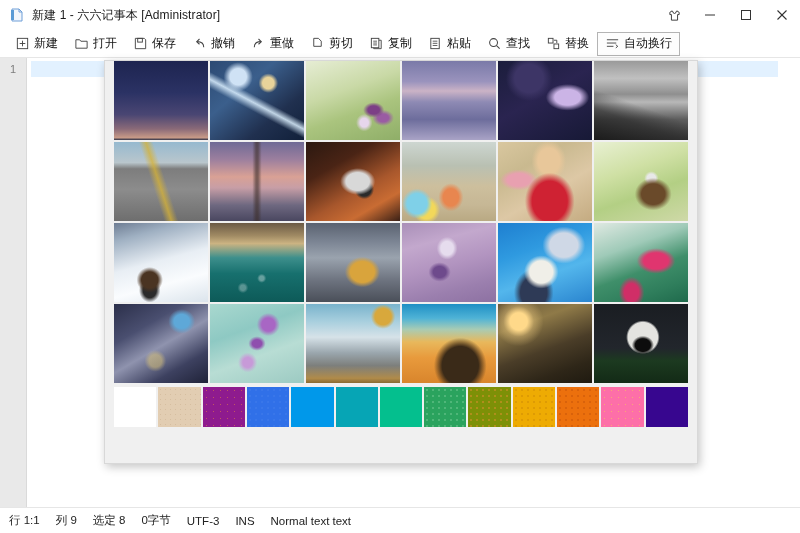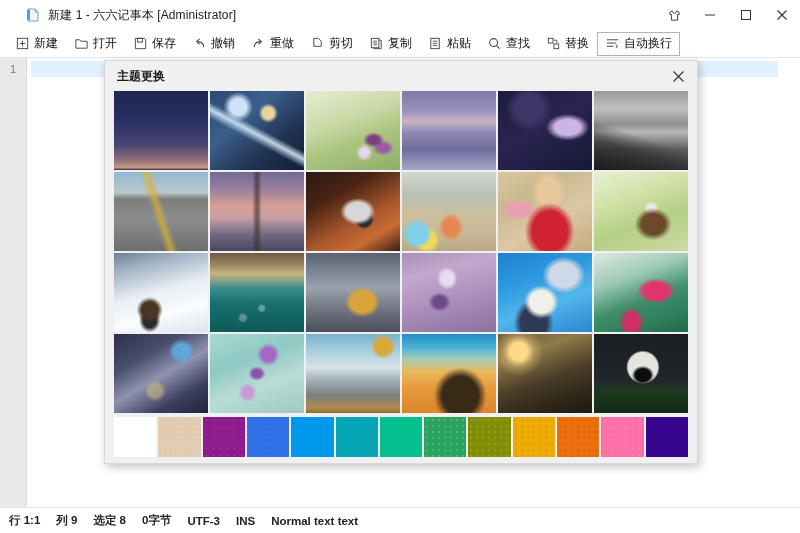--- a/index.html
+++ b/index.html
@@ -18,21 +18,21 @@
     flex-direction: column;
   }
 
   
   .titlebar {
     height: 30px;
     flex: 0 0 30px;
     display: flex;
     align-items: center;
     background: #ffffff;
-    padding-left: 25px;
+    padding-left: 9px;
     position: relative;
   }
   .title-icon {
     width: 16px; height: 16px;
     margin-right: 7px;
     position: relative;
     flex: 0 0 16px;
   }
   .title-icon svg { display: block; }
   .title-text {
@@ -152,21 +152,20 @@
     background: #ffffff;
     border-top: 1px solid #e6e6e6;
     padding-left: 9px;
     gap: 0px;
   }
   .status-item {
     font-size: 11.5px;
     color: #222;
     white-space: nowrap;
     margin-right: 16px;
-    font-weight: bold;
   }
 
   
   .dlg-shadow {
     position: absolute;
     left: 104px; top: 60px;
     width: 594px; height: 404px;
     background: #f0f0f0;
     border: 1px solid #d8d8d8;
     box-shadow: 2px 3px 9px rgba(0,0,0,.23);
@@ -388,29 +387,20 @@
     <span class="status-item">行 1:1</span>
     <span class="status-item">列 9</span>
     <span class="status-item">选定 8</span>
     <span class="status-item">0字节</span>
     <span class="status-item">UTF-3</span>
     <span class="status-item">INS</span>
     <span class="status-item">Normal text text</span>
   </div>
 
   <div class="dlg-shadow">
-    <div class="dlg-header">
-      <span class="dlg-title">主题更换</span>
-      <div class="dlg-close">
-        <svg width="13" height="13" viewBox="0 0 13 13">
-          <line x1="1.5" y1="1.5" x2="11.5" y2="11.5" stroke="#333" stroke-width="1.1"></line>
-          <line x1="11.5" y1="1.5" x2="1.5" y2="11.5" stroke="#333" stroke-width="1.1"></line>
-        </svg>
-      </div>
-    </div>
 
     <div class="dlg-body">
       <div class="thumb-grid">
 
         <div class="thumb">
           <div class="inner" style="background:linear-gradient(180deg,#1d2450 0%,#2b3264 40%,#4a4673 68%,#8a6a78 86%,#c79a87 97%,#2b2f45 100%);"></div>
         </div>
         <div class="thumb">
           <div class="inner" style="background:radial-gradient(circle at 62% 28%,#e8d39a 0 7%,rgba(232,211,154,0) 12%),radial-gradient(circle at 30% 20%,#cfe2f5 0 9%,rgba(207,226,245,0) 16%),linear-gradient(140deg,#2c4a73 0%,#3b5f8c 35%,#20304f 70%,#11203a 100%);"></div>
           <div class="inner" style="background:linear-gradient(28deg,rgba(255,255,255,0) 40%,rgba(220,240,255,.85) 47%,rgba(255,255,255,0) 53%);"></div>

